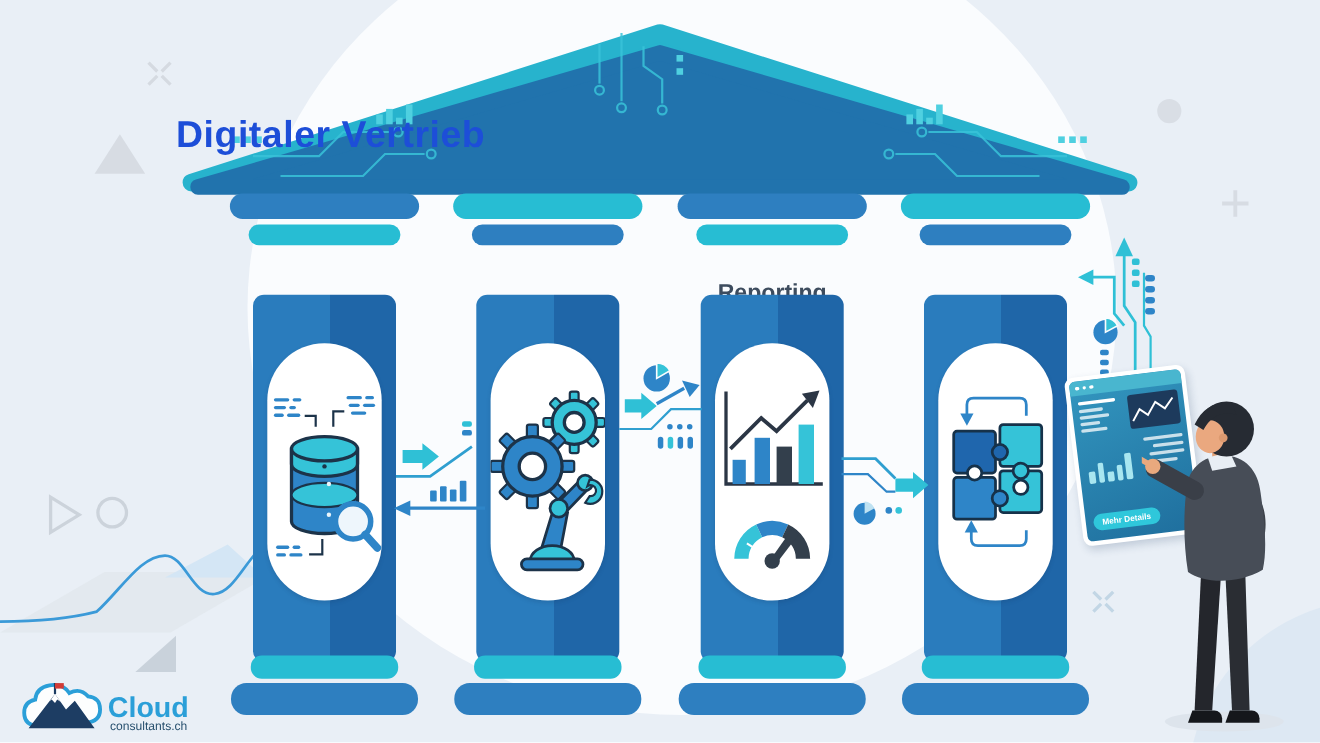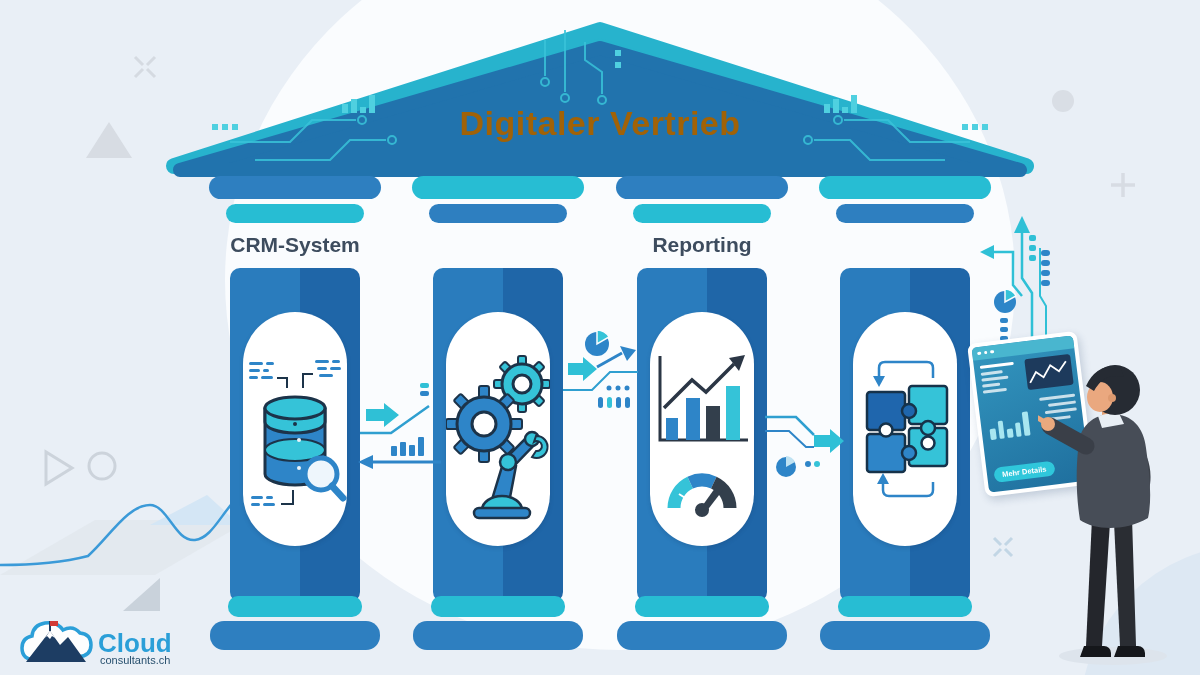--- a/index.html
+++ b/index.html
@@ -7,22 +7,22 @@
     position:relative;width:1200px;height:675px;overflow:hidden;
     background:#e9eff6;font-family:"Liberation Sans",sans-serif;
   }
   .abs{position:absolute;}
   
   .blob{position:absolute;left:225px;top:-90px;width:790px;height:740px;background:#fafcfe;border-radius:50%;}
   .blob2{position:absolute;left:1080px;top:545px;width:340px;height:340px;background:#dde8f3;border-radius:50%;}
   
   #pediment{position:absolute;left:160px;top:20px;width:880px;height:160px;}
   #title{
-    position:absolute;left:160px;top:104px;width:880px;text-align:center;
-    color:#a16207;font-size:34px;font-weight:bold;letter-spacing:.5px;
+    position:absolute;left:160px;top:104px;width:880px;
+    color:#1d4ed8;font-size:34px;font-weight:bold;letter-spacing:.5px;
   }
   
   .bar{position:absolute;}
   .r12{border-radius:12px;} .r10{border-radius:10px;} .r14{border-radius:14px;}
   .teal{background:#27bdd3;} .blue{background:#2e7fc0;}
   .pillar-label{
     position:absolute;top:233px;width:220px;text-align:center;
     color:#3d4c5e;font-size:21px;font-weight:bold;
   }
   .shaft{
@@ -136,22 +136,21 @@
 
   <div class="bar blue r12" style="left:209px;top:176px;width:172px;height:23px;"></div>
   <div class="bar teal r10" style="left:226px;top:204px;width:138px;height:19px;"></div>
   <div class="bar teal r12" style="left:412px;top:176px;width:172px;height:23px;"></div>
   <div class="bar blue r10" style="left:429px;top:204px;width:138px;height:19px;"></div>
   <div class="bar blue r12" style="left:616px;top:176px;width:172px;height:23px;"></div>
   <div class="bar teal r10" style="left:633px;top:204px;width:138px;height:19px;"></div>
   <div class="bar teal r12" style="left:819px;top:176px;width:172px;height:23px;"></div>
   <div class="bar blue r10" style="left:836px;top:204px;width:138px;height:19px;"></div>
 
-  <div class="pillar-label" style="left:185px;">CRM-System</div>
-  <div class="pillar-label" style="left:592px;">Reporting</div>
+  <div class="pillar-label" style="left:592px;margin-top:22px;">Reporting</div>
 
   <div class="shaft" style="left:230px;"></div>
   <div class="shaft" style="left:433px;"></div>
   <div class="shaft" style="left:637px;"></div>
   <div class="shaft" style="left:840px;"></div>
 
   <div class="capsule" style="left:243px;">
     <svg width="104" height="234" viewBox="0 0 104 234">
       <g fill="#2e85c8">
         <rect x="6" y="50" width="14" height="3" rx="1.5"></rect>

